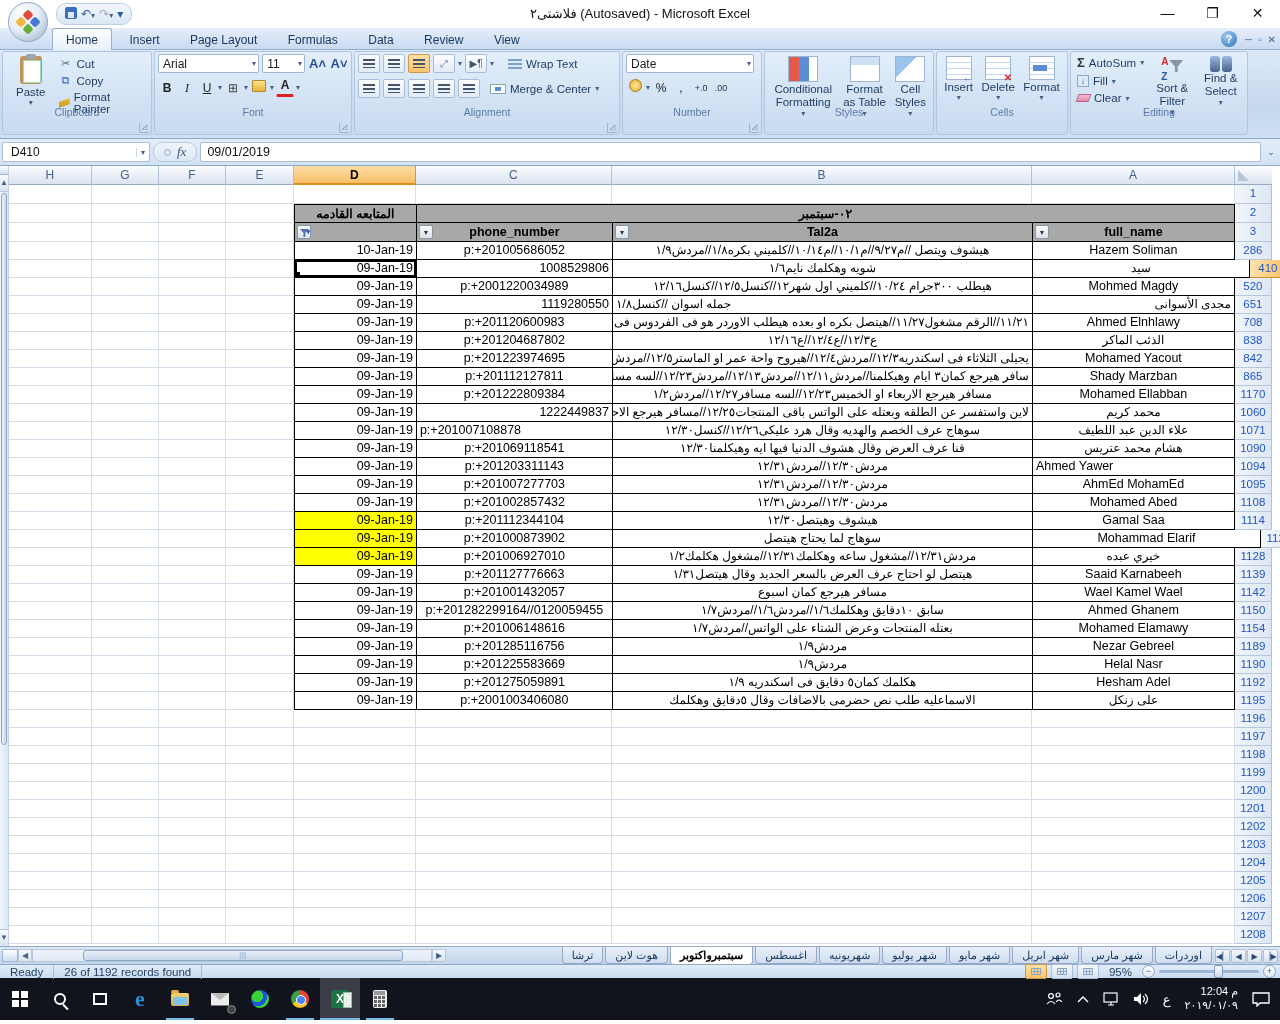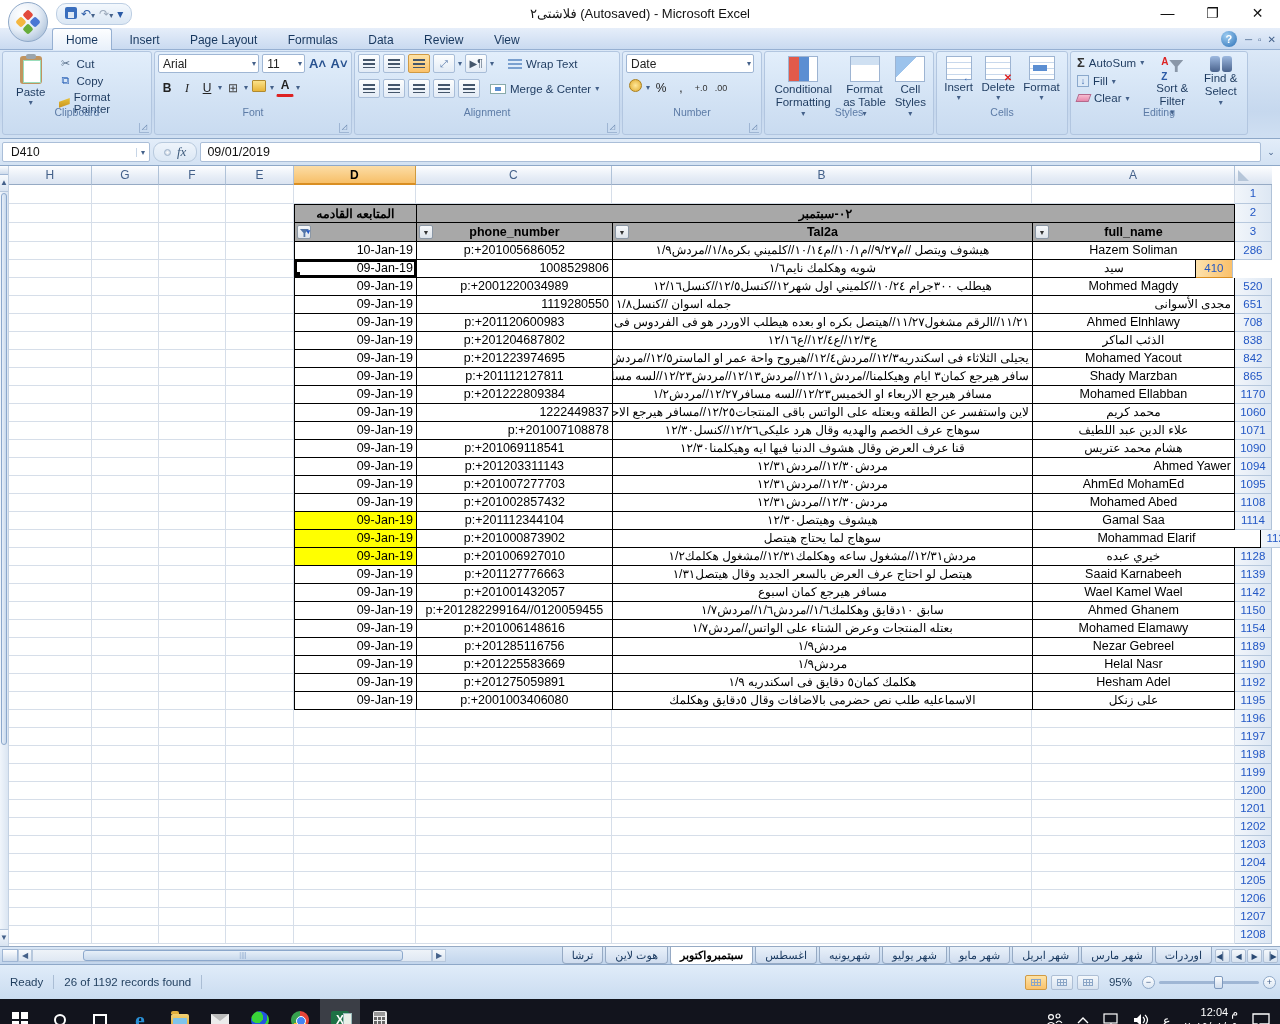--- a/index.html
+++ b/index.html
@@ -185,21 +185,21 @@
   .sheettabs { flex:1; display:flex; flex-direction:row-reverse; overflow:hidden; height:18px; align-items:flex-start; }
   .stab { height:17px; line-height:16px; padding:0 9px; font-size:11px; color:#17375e; direction:rtl;
           background:linear-gradient(#e9f1fa,#cfdcee); border:1px solid #96aac4; border-top:none;
           border-radius:0 0 4px 4px; margin:0 1px; white-space:nowrap; }
   .stab.active { background:#fff; font-weight:bold; color:#000; height:18px; }
   .tabnav { display:flex; gap:1px; margin:0 2px; }
   .tabnav span { width:15px; height:14px; font-size:8px; color:#2a4a74; text-align:center; line-height:13px;
                  background:linear-gradient(#f4f8fc,#d7e2ef); border:1px solid #aebfd5; border-radius:2px; }
 
   
-  .statusbar { height:35px; background:linear-gradient(#e0ecf9,#cadcf0); border-top:1px solid #8ea8c8;
+  .statusbar { height:14px; background:linear-gradient(#e0ecf9,#cadcf0); border-top:1px solid #8ea8c8;
                display:flex; align-items:center; font-size:11.5px; color:#1e3c5c; }
   .sb-ready { padding:0 10px; }
   .sb-sep { width:1px; height:14px; background:#aabdd4; }
   .sb-records { padding:0 10px; }
   .sb-right { margin-left:auto; display:flex; align-items:center; gap:4px; padding-right:4px; }
   .viewbtn { width:22px; height:15px; border:1px solid #aebfd5; border-radius:2px; background:linear-gradient(#f4f8fc,#d7e2ef);
              position:relative; }
   .viewbtn.sel { background:linear-gradient(#fde3a7,#fbc26b); border-color:#d09a44; }
   .viewbtn i { position:absolute; inset:3px 5px; background:
                repeating-linear-gradient(#8aa5c6 0 1px, transparent 1px 3px), repeating-linear-gradient(90deg,#8aa5c6 0 1px, transparent 1px 3px); }
@@ -564,21 +564,21 @@
           <div class="rh" style="width: 37px;">286</div>
         </div>
         <div class="grow" style="height: 18px;">
           <div class="gcell" style="width: 83px;"></div>
           <div class="gcell" style="width: 67px;"></div>
           <div class="gcell" style="width: 67px;"></div>
           <div class="gcell" style="width: 68px;"></div>
           <div class="dcell acell" style="width: 122px; text-align: right;">09-Jan-19<span class="handle"></span></div>
           <div class="dcell" style="width: 196px; text-align: right;">1008529806</div>
           <div class="dcell ar" style="width: 420px; text-align: center;">شويه وهكلمك نايم١/٦</div>
-          <div class="dcell brr ar" style="width: 164px; text-align: center;">سيد</div>
+          <div class="dcell brr ar" style="width: 218px; text-align: center;">سيد</div>
           <div class="rh act" style="width: 37px;">410</div>
         </div>
         <div class="grow" style="height: 18px;">
           <div class="gcell" style="width: 83px;"></div>
           <div class="gcell" style="width: 67px;"></div>
           <div class="gcell" style="width: 67px;"></div>
           <div class="gcell" style="width: 68px;"></div>
           <div class="dcell" style="width: 122px; text-align: right;">09-Jan-19</div>
           <div class="dcell" style="width: 196px; text-align: center;">p:+2001220034989</div>
           <div class="dcell ar" style="width: 420px; text-align: center;">هيطلب ٣٠٠جرام ١٠/٢٤//كلميني اول شهر١٢//كنسل١٢/٥//كنسل١٢/١٦</div>
@@ -661,21 +661,21 @@
           <div class="dcell ar" style="width: 420px; text-align: center;">لاين واستفسر عن الطلقه وبعتله على الواتس باقى المنتجات١٢/٢٥//مسافر هيرجع الاحد١٢/٢٧</div>
           <div class="dcell brr ar" style="width: 203px; text-align: center;">محمد كريم</div>
           <div class="rh" style="width: 37px;">1060</div>
         </div>
         <div class="grow" style="height: 18px;">
           <div class="gcell" style="width: 83px;"></div>
           <div class="gcell" style="width: 67px;"></div>
           <div class="gcell" style="width: 67px;"></div>
           <div class="gcell" style="width: 68px;"></div>
           <div class="dcell" style="width: 122px; text-align: right;">09-Jan-19</div>
-          <div class="dcell" style="width: 196px; text-align: right;">p:+201007108878</div>
+          <div class="dcell" style="width: 196px; text-align: left;">p:+201007108878</div>
           <div class="dcell ar" style="width: 420px; text-align: center;">سوهاج عرف الخصم والهديه وقال هرد عليكى١٢/٢٦//كنسل١٢/٣٠</div>
           <div class="dcell brr ar" style="width: 203px; text-align: center;">علاء الدين عبد اللطيف</div>
           <div class="rh" style="width: 37px;">1071</div>
         </div>
         <div class="grow" style="height: 18px;">
           <div class="gcell" style="width: 83px;"></div>
           <div class="gcell" style="width: 67px;"></div>
           <div class="gcell" style="width: 67px;"></div>
           <div class="gcell" style="width: 68px;"></div>
           <div class="dcell" style="width: 122px; text-align: right;">09-Jan-19</div>
@@ -685,21 +685,21 @@
           <div class="rh" style="width: 37px;">1090</div>
         </div>
         <div class="grow" style="height: 18px;">
           <div class="gcell" style="width: 83px;"></div>
           <div class="gcell" style="width: 67px;"></div>
           <div class="gcell" style="width: 67px;"></div>
           <div class="gcell" style="width: 68px;"></div>
           <div class="dcell" style="width: 122px; text-align: right;">09-Jan-19</div>
           <div class="dcell" style="width: 196px; text-align: center;">p:+201203311143</div>
           <div class="dcell ar" style="width: 420px; text-align: center;">مردش١٢/٣٠//مردش١٢/٣١</div>
-          <div class="dcell brr" style="width: 203px; text-align: right;">Ahmed Yawer</div>
+          <div class="dcell brr" style="width: 203px; text-align: left;">Ahmed Yawer</div>
           <div class="rh" style="width: 37px;">1094</div>
         </div>
         <div class="grow" style="height: 18px;">
           <div class="gcell" style="width: 83px;"></div>
           <div class="gcell" style="width: 67px;"></div>
           <div class="gcell" style="width: 67px;"></div>
           <div class="gcell" style="width: 68px;"></div>
           <div class="dcell" style="width: 122px; text-align: right;">09-Jan-19</div>
           <div class="dcell" style="width: 196px; text-align: center;">p:+201007277703</div>
           <div class="dcell ar" style="width: 420px; text-align: center;">مردش١٢/٣٠//مردش١٢/٣١</div>

